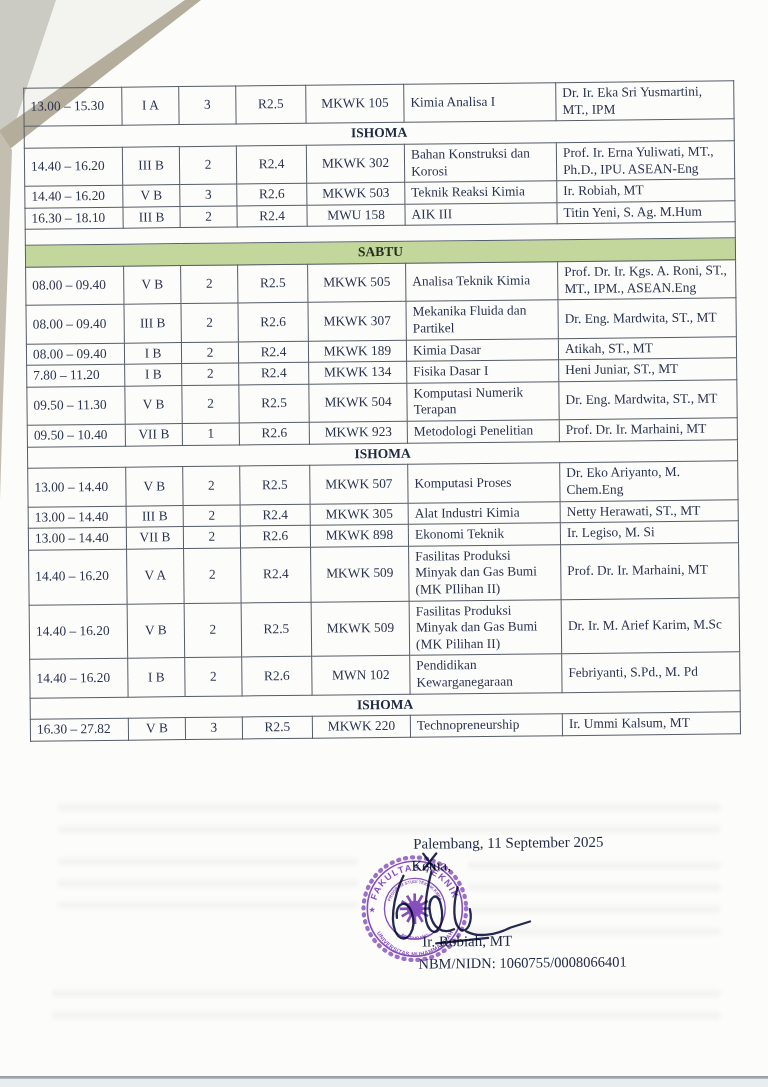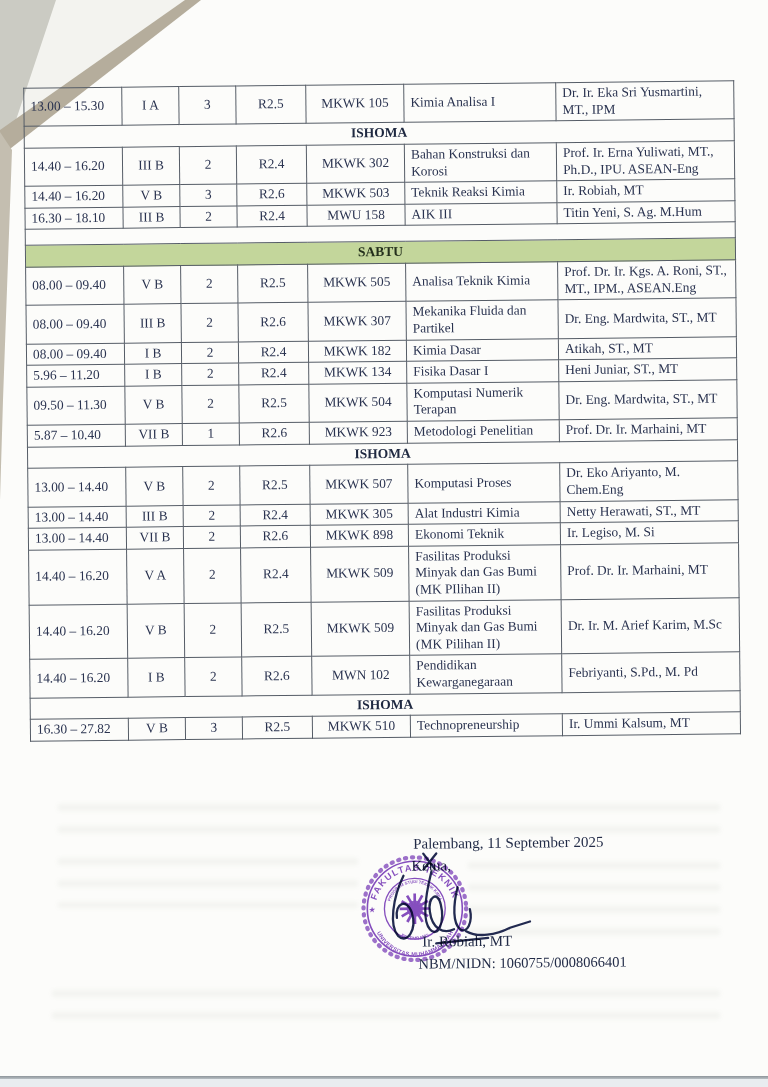--- a/index.html
+++ b/index.html
@@ -145,44 +145,44 @@
         <td class="c-room">R2.6</td>
         <td class="c-code">MKWK 307</td>
         <td class="c-course">Mekanika Fluida dan Partikel</td>
         <td class="c-lecturer">Dr. Eng. Mardwita, ST., MT</td>
       </tr>
           <tr>
         <td class="c-time">08.00 – 09.40</td>
         <td class="c-class">I B</td>
         <td class="c-sks">2</td>
         <td class="c-room">R2.4</td>
-        <td class="c-code">MKWK 182</td>
+        <td class="c-code">MKWK 189</td>
         <td class="c-course">Kimia Dasar</td>
         <td class="c-lecturer">Atikah, ST., MT</td>
       </tr>
           <tr>
-        <td class="c-time">5.96 – 11.20</td>
+        <td class="c-time">7.80 – 11.20</td>
         <td class="c-class">I B</td>
         <td class="c-sks">2</td>
         <td class="c-room">R2.4</td>
         <td class="c-code">MKWK 134</td>
         <td class="c-course">Fisika Dasar I</td>
         <td class="c-lecturer">Heni Juniar, ST., MT</td>
       </tr>
           <tr>
         <td class="c-time">09.50 – 11.30</td>
         <td class="c-class">V B</td>
         <td class="c-sks">2</td>
         <td class="c-room">R2.5</td>
         <td class="c-code">MKWK 504</td>
         <td class="c-course">Komputasi Numerik Terapan</td>
         <td class="c-lecturer">Dr. Eng. Mardwita, ST., MT</td>
       </tr>
           <tr>
-        <td class="c-time">5.87 – 10.40</td>
+        <td class="c-time">09.50 – 10.40</td>
         <td class="c-class">VII B</td>
         <td class="c-sks">1</td>
         <td class="c-room">R2.6</td>
         <td class="c-code">MKWK 923</td>
         <td class="c-course">Metodologi Penelitian</td>
         <td class="c-lecturer">Prof. Dr. Ir. Marhaini, MT</td>
       </tr>
           <tr>
             <td colspan="7" class="break">ISHOMA</td>
           </tr>
@@ -241,21 +241,21 @@
         <td class="c-lecturer">Febriyanti, S.Pd., M. Pd</td>
       </tr>
           <tr>
             <td colspan="7" class="break">ISHOMA</td>
           </tr>
           <tr>
         <td class="c-time">16.30 – 27.82</td>
         <td class="c-class">V B</td>
         <td class="c-sks">3</td>
         <td class="c-room">R2.5</td>
-        <td class="c-code">MKWK 510</td>
+        <td class="c-code">MKWK 220</td>
         <td class="c-course">Technopreneurship</td>
         <td class="c-lecturer">Ir. Ummi Kalsum, MT</td>
       </tr>
         </tbody>
     </table>
 
     <div class="closing">
       <div class="place-date">Palembang, 11 September 2025</div>
       <div class="role-title">Ketua,</div>
 

